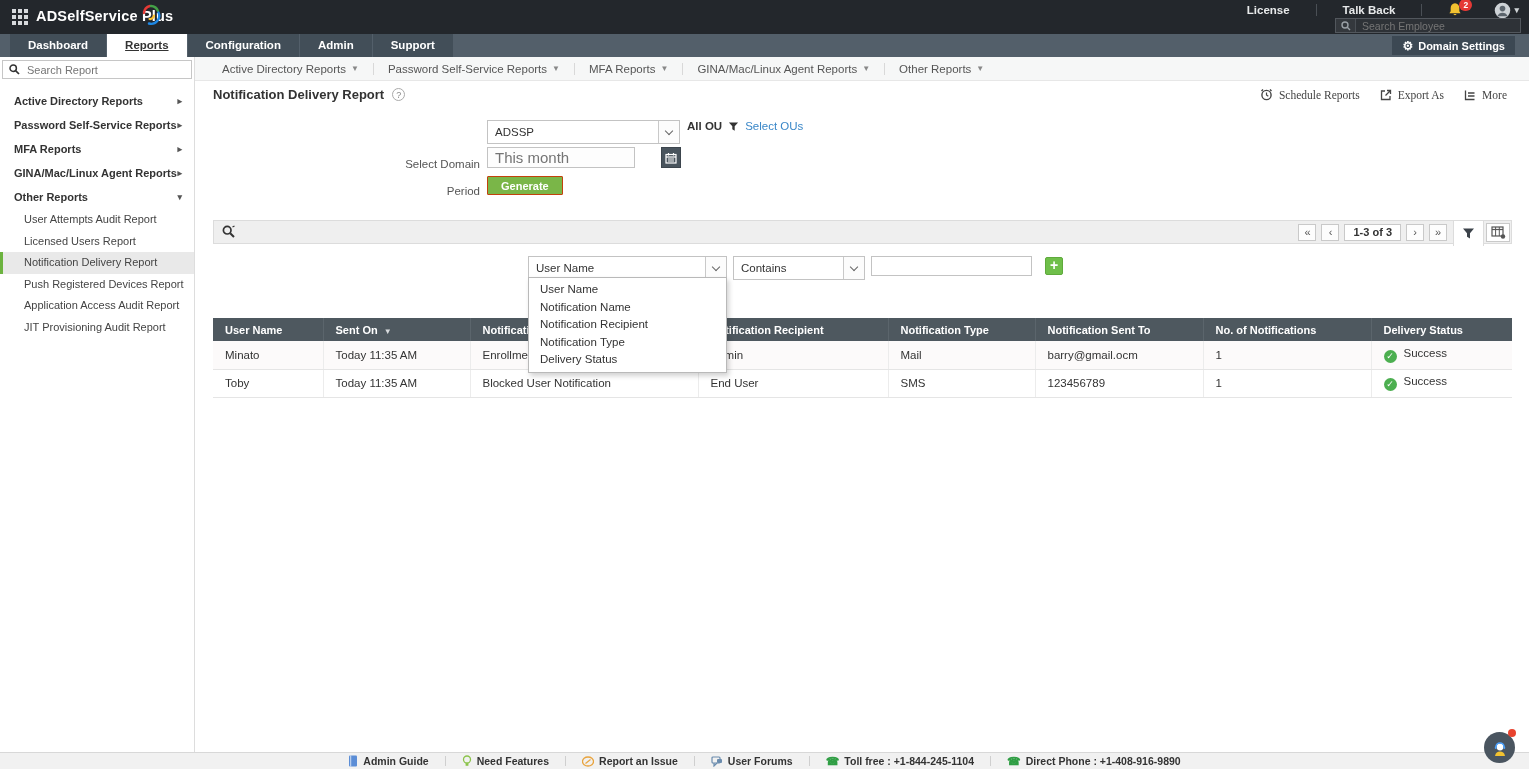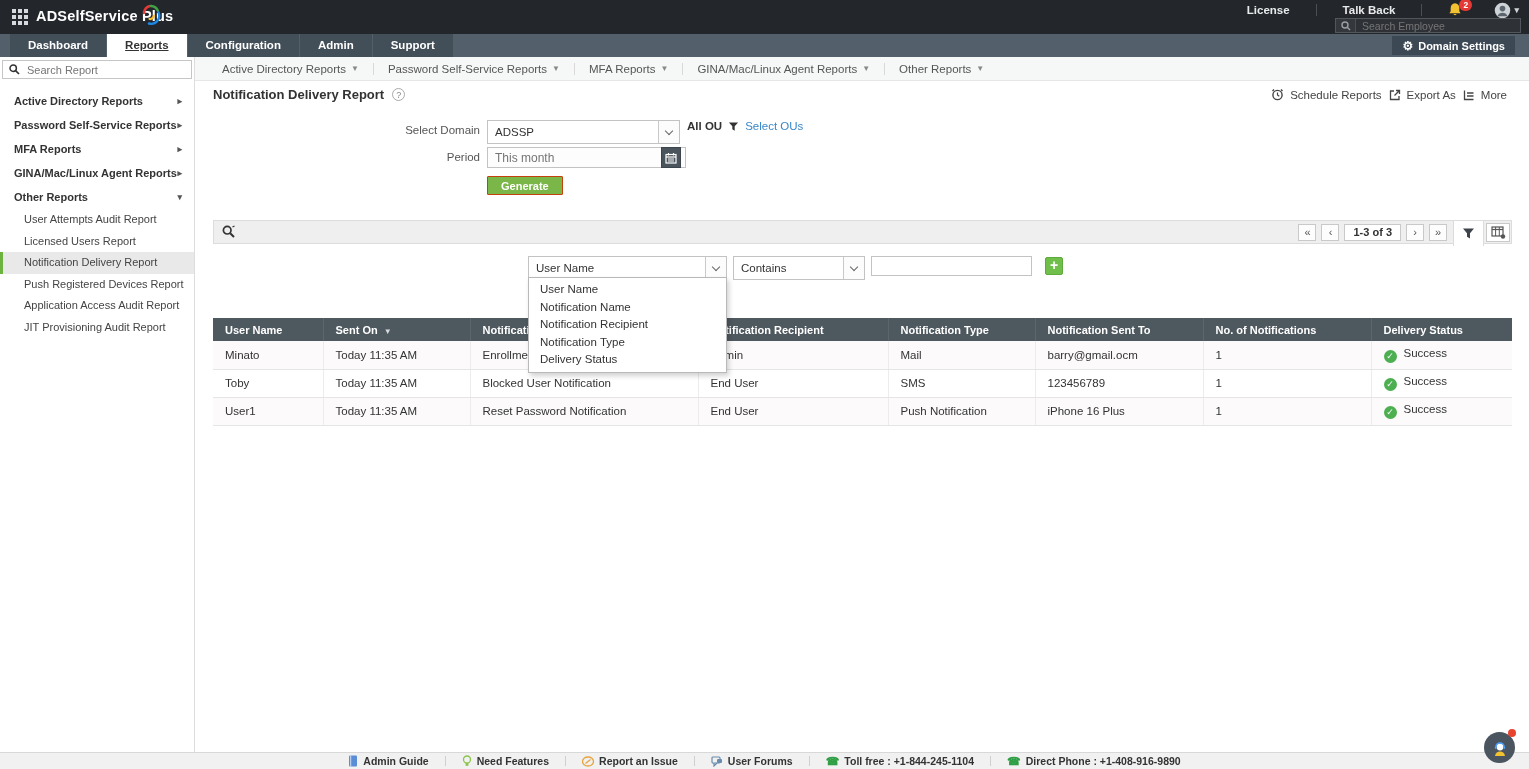--- a/index.html
+++ b/index.html
@@ -44,30 +44,30 @@
   
   .catnav { position:absolute; left:195px; top:57px; right:0; height:24px; background:#f6f7f7; border-bottom:1px solid #e7e7e7; display:flex; align-items:center; padding-left:13px; }
   .cat-item { font-size:11.5px; color:#555; padding:0 14px; cursor:pointer; display:flex; align-items:center; gap:5px; }
   .cat-item .arr { font-size:8px; color:#888; }
   .cat-sep { width:1px; height:12px; background:#d9d9d9; }
 
   
   .main { position:absolute; left:195px; top:81px; right:0; bottom:17px; background:#fff; }
   .page-title { position:absolute; left:18px; top:6px; font-size:13px; font-weight:bold; color:#333; display:flex; align-items:center; gap:8px; }
   .help { width:13px; height:13px; border:1px solid #aaa; border-radius:50%; color:#888; font-size:9px; font-weight:normal; text-align:center; line-height:12px; cursor:pointer; }
-  .actions { position:absolute; right:22px; top:7px; display:flex; align-items:center; gap:7px; }
+  .actions { position:absolute; right:22px; top:7px; display:flex; align-items:center; gap:20px;font-family:Liberation Serif, serif; }
   .action { display:flex; align-items:center; gap:6px; font-size:11.5px; color:#444; cursor:pointer; }
 
   
-  .frm-label { position:absolute; width:140px; text-align:right; font-size:11.5px; color:#555; }
+  .frm-label { position:absolute; width:140px; text-align:right; font-size:11.5px; color:#555;margin-top:34px; }
   .sel { position:absolute; border:1px solid #c3c3c3; background:#fff; display:flex; align-items:center; height:24px; cursor:pointer; }
   .sel .txt { flex:1; font-size:11.5px; color:#333; padding:0 7px; white-space:nowrap; overflow:hidden; }
   .sel .chev-box { width:21px; height:100%; border-left:1px solid #c9c9c9; display:flex; align-items:center; justify-content:center; background:#fcfcfc; }
   .chev { width:6px; height:6px; border-right:1.5px solid #666; border-bottom:1.5px solid #666; transform:rotate(45deg); margin-top:-3px; }
-  .period-input { position:absolute; left:292px; top:66px; width:199px; height:21px; border:1px solid #c3c3c3; background:#fdfdfd; font-size:12px; color:#9a9a9a; padding:0 7px; outline:none; font-family:"Liberation Sans",sans-serif; }
+  .period-input { position:absolute; left:292px; top:66px; width:148px; height:21px; border:1px solid #c3c3c3; background:#fdfdfd; font-size:15px; color:#9a9a9a; padding:0 7px; outline:none; font-family:"Liberation Sans",sans-serif; }
   .cal-btn { position:absolute; left:466px; top:66px; width:20px; height:21px; background:#49545d; border:1px solid #3c454d; display:flex; align-items:center; justify-content:center; cursor:pointer; }
   .allou { position:absolute; left:492px; top:39px; display:flex; align-items:center; gap:6px; font-size:11.5px; color:#333; }
   .link { color:#3a87c8; cursor:pointer; }
   .gen-btn { position:absolute; left:292px; top:95px; height:19px; background:#7ab648; border:1px solid #c2410c; color:#fff; font-size:11px; font-weight:bold; padding:0 13px; cursor:pointer; border-radius:1px; font-family:"Liberation Sans",sans-serif; }
 
   
   .grid { position:absolute; left:18px; top:139px; width:1299px; height:206px; }
   .toolbar { position:absolute; left:0; top:0; width:1299px; height:24px; background:#efefef; border:1px solid #dcdcdc; }
   .tb-mag { position:absolute; left:8px; top:4px; cursor:pointer; }
   .pager { position:absolute; right:64px; top:3px; display:flex; align-items:center; gap:5px; }
@@ -396,30 +396,20 @@
           <tr>
             <td>Toby</td>
             <td>Today 11:35 AM</td>
             <td>Blocked User Notification</td>
             <td>End User</td>
             <td>SMS</td>
             <td>123456789</td>
             <td>1</td>
             <td><span class="ok-ic">✓</span><span>Success</span></td>
           </tr>
-          <tr class="stripe">
-            <td>User1</td>
-            <td>Today 11:35 AM</td>
-            <td>Reset Password Notification</td>
-            <td>End User</td>
-            <td>Push Notification</td>
-            <td>iPhone 16 Plus</td>
-            <td>1</td>
-            <td><span class="ok-ic">✓</span><span>Success</span></td>
-          </tr>
         </tbody>
       </table>
 
       <div class="dd-panel">
         <div class="pad"></div>
         <div class="dd-item">User Name</div>
         <div class="dd-item">Notification Name</div>
         <div class="dd-item">Notification Recipient</div>
         <div class="dd-item">Notification Type</div>
         <div class="dd-item">Delivery Status</div>

